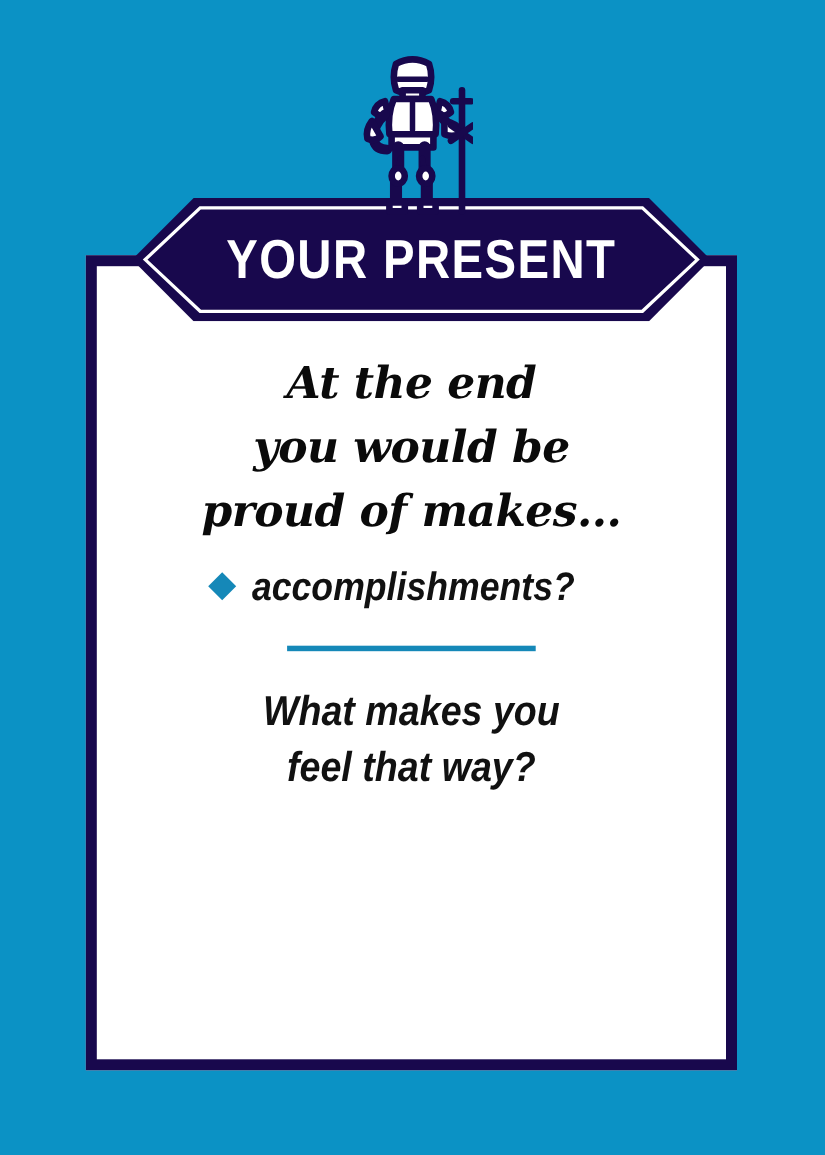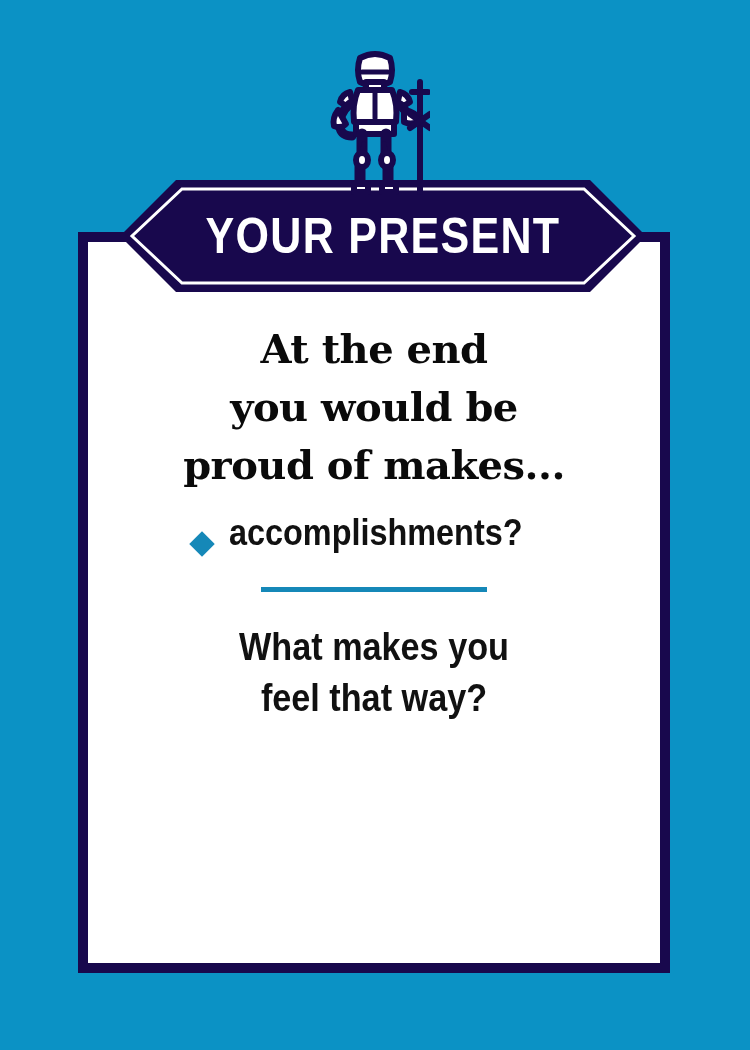--- a/index.html
+++ b/index.html
@@ -41,20 +41,21 @@
   .card {
     position: absolute;
     left: 78px;
     top: 232px;
     width: 592px;
     height: 741px;
     box-sizing: border-box;
     background: #ffffff;
     border: 10px solid #18084d;
     z-index: 1;
+    font-style: italic;
   }
   .card-inner {
     position: absolute;
     inset: 0;
     padding: 78px 40px 0 40px;
     box-sizing: border-box;
     text-align: center;
   }
 
   
@@ -108,21 +109,21 @@
   
   .bullets {
     list-style: none;
     margin: 18px 0 0 0;
     padding: 0;
     display: inline-block;
     text-align: left;
   }
   .bullets li {
     display: flex;
-    align-items: flex-end;
+    align-items: center;
     margin: 0 0 12px 0;
   }
   .diamond {
     width: 18px;
     height: 18px;
     background: #1588b8;
     transform: rotate(45deg);
     flex: 0 0 auto;
     margin-right: 18px;
   }

